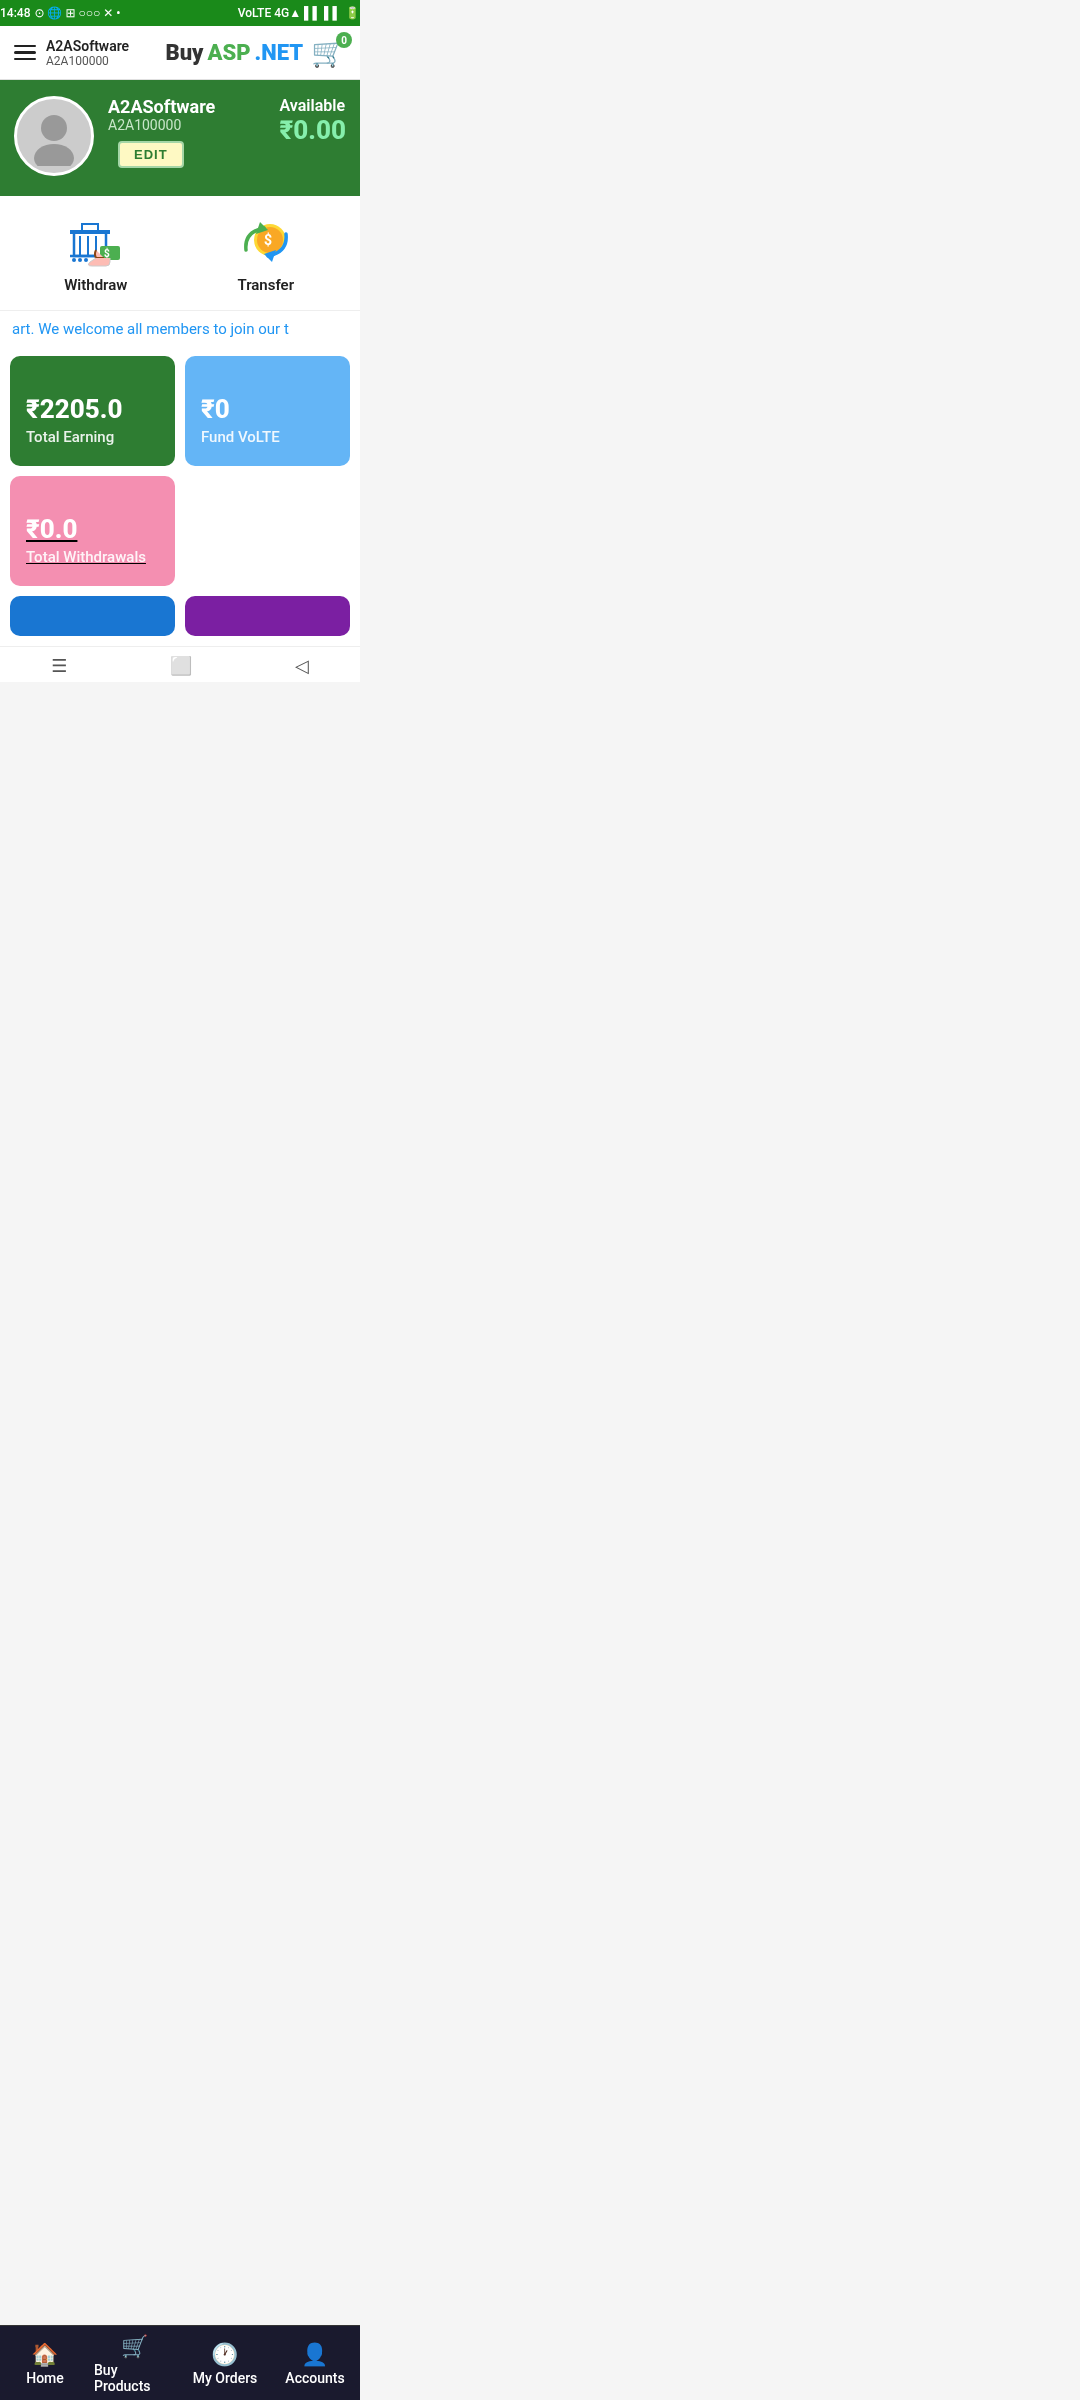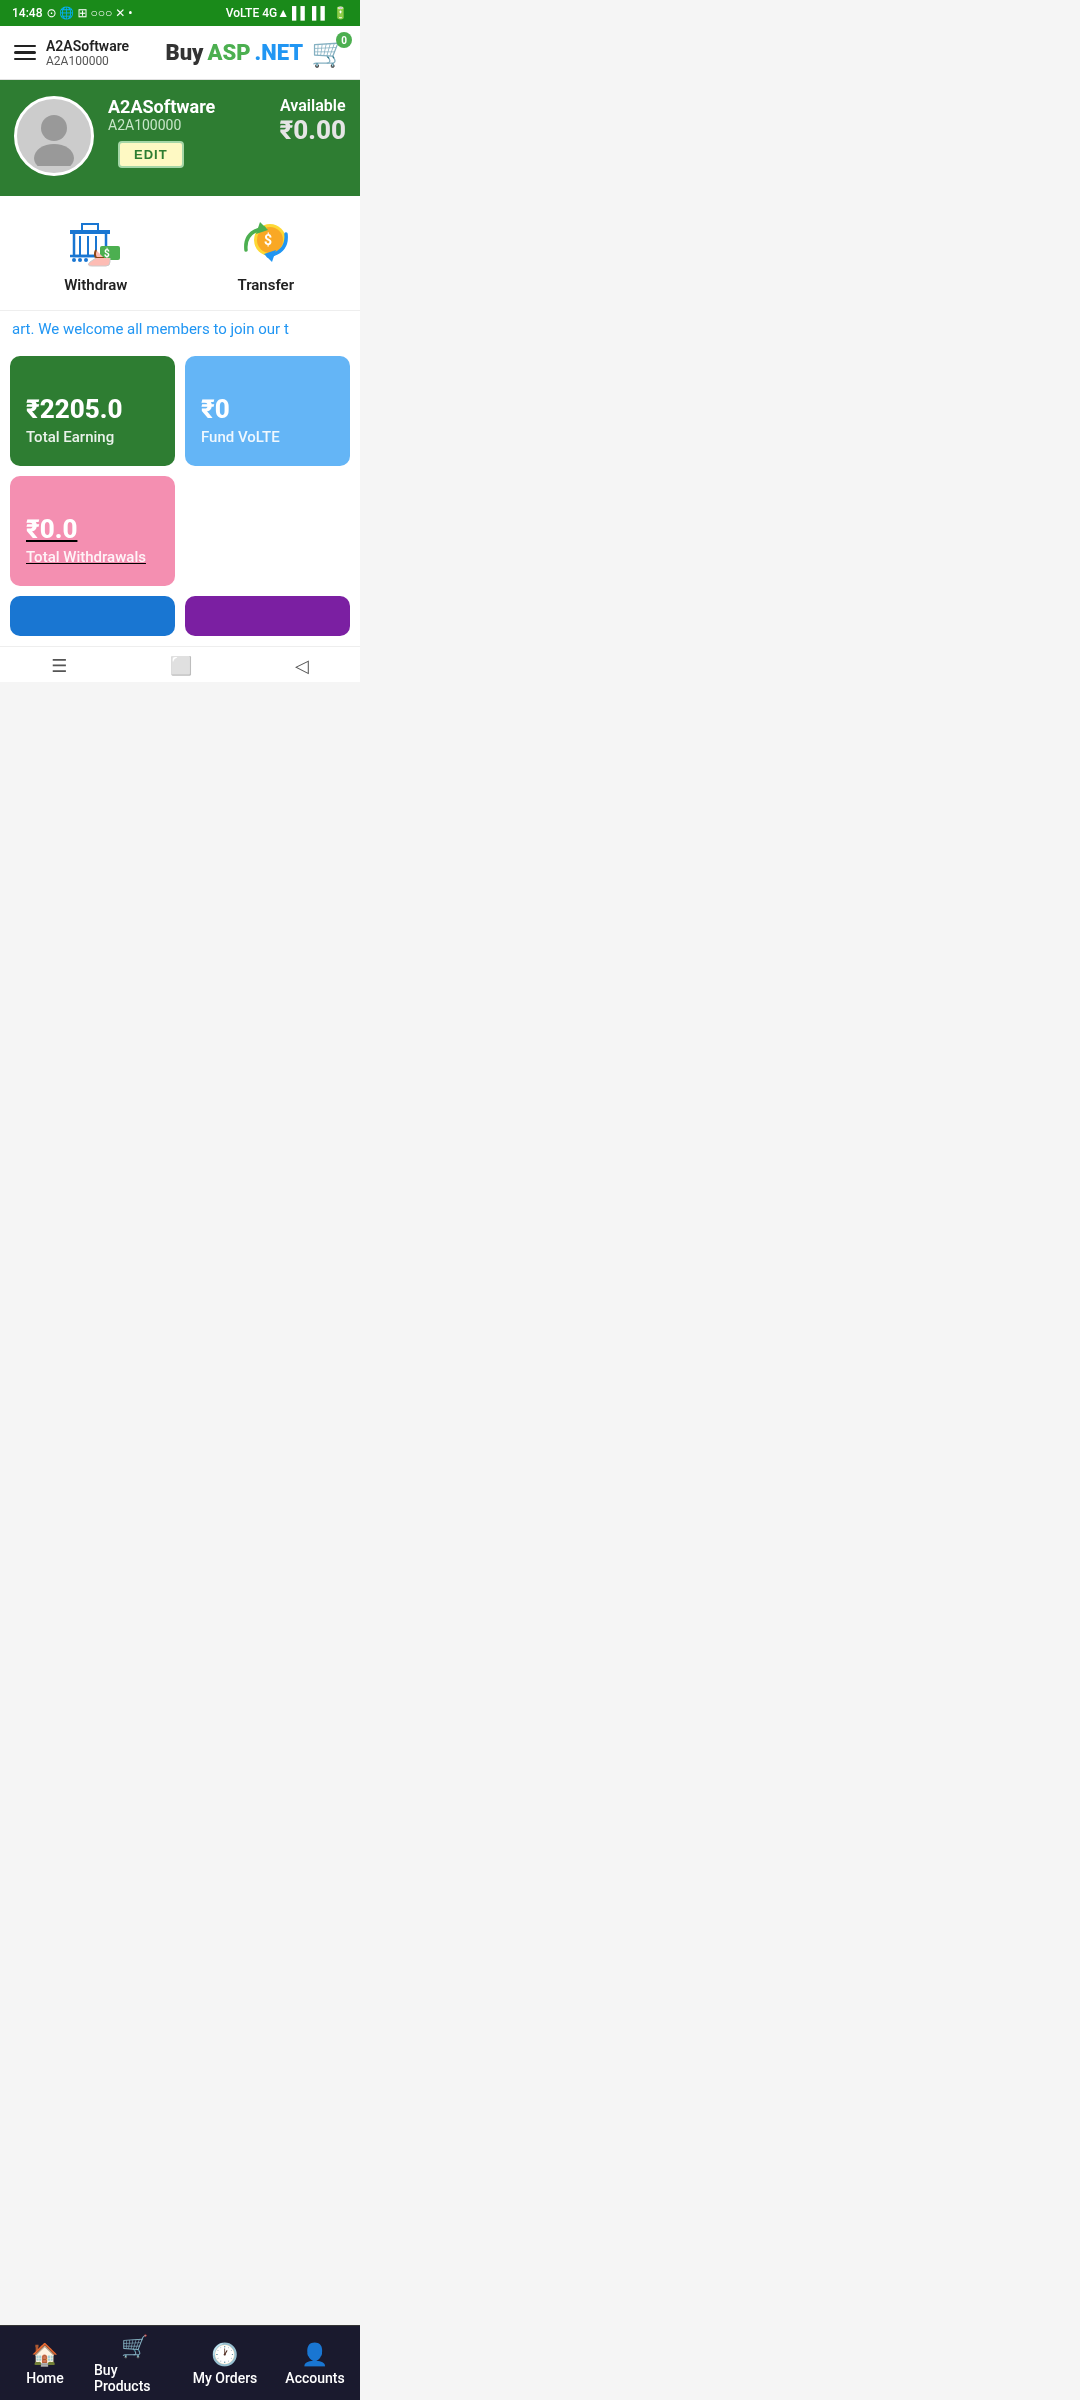--- a/index.html
+++ b/index.html
@@ -13,21 +13,21 @@
       position: relative;
     }
 
     
     .status-bar {
       background: #1a8a1a;
       color: white;
       display: flex;
       justify-content: space-between;
       align-items: center;
-      padding: 6px 12px;
+      padding: 6px 0;
       font-size: 12px;
       font-weight: 500;
     }
     .status-left { display: flex; align-items: center; gap: 4px; }
     .status-right { display: flex; align-items: center; gap: 4px; }
 
     
     .navbar {
       background: white;
       display: flex;
@@ -86,23 +86,23 @@
       color: #2E7D32;
       border: 2px solid #a5d6a7;
       border-radius: 4px;
       padding: 4px 14px;
       font-size: 13px;
       font-weight: 700;
       cursor: pointer;
       letter-spacing: 1px;
       margin-left: 10px;
     }
-    .balance-section { text-align: center; }
+    .balance-section { text-align: left; }
     .balance-label { color: white; font-size: 16px; font-weight: 600; }
-    .balance-amount { color: #e5e5e5; font-size: 26px; font-weight: 800; }
+    .balance-amount { color: #86efac; font-size: 26px; font-weight: 800; }
 
     
     .actions-row {
       background: white;
       display: flex;
       align-items: center;
       justify-content: space-around;
       padding: 16px 10px;
       border-bottom: 1px solid #eee;
     }

